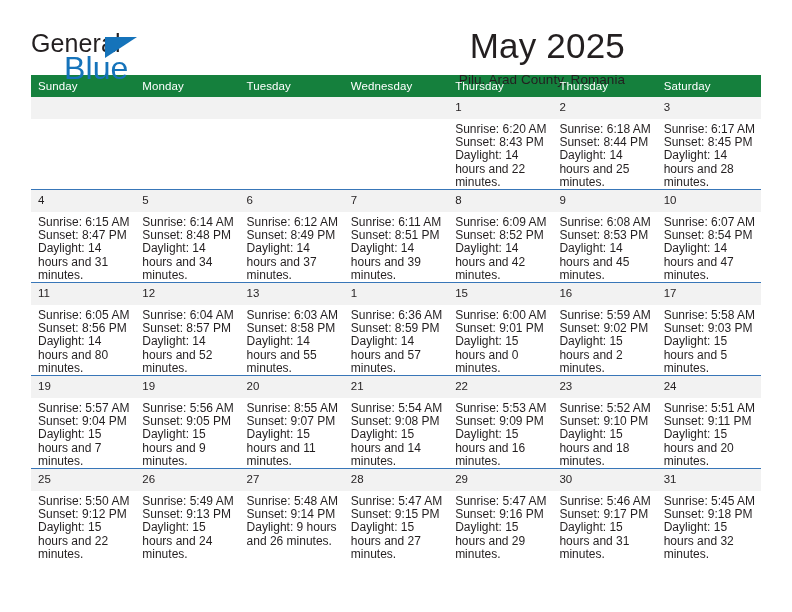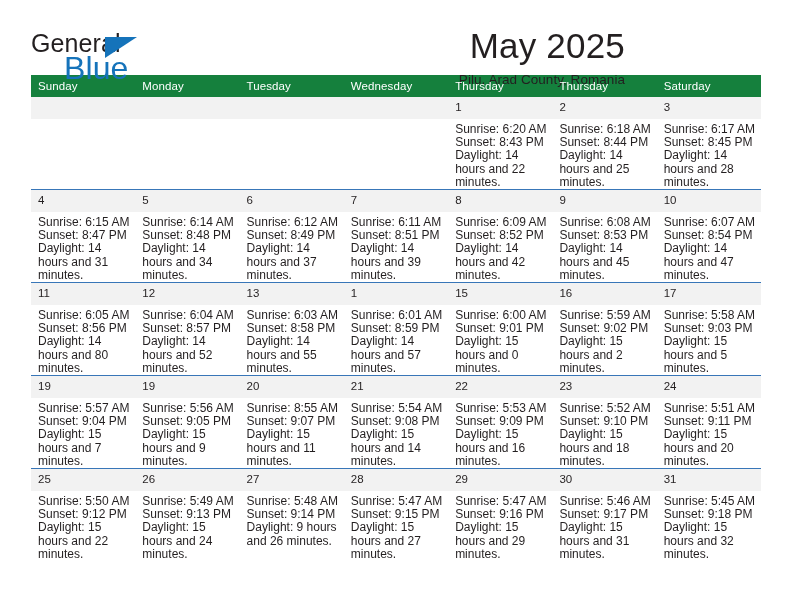--- a/index.html
+++ b/index.html
@@ -295,21 +295,21 @@
             <div class="daynum">13</div>
             <div class="info">
               <div>Sunrise: 6:03 AM</div>
               <div>Sunset: 8:58 PM</div>
               <div class="daylight">Daylight: 14 hours and 55 minutes.</div>
             </div>
           </td>
           <td>
             <div class="daynum">1</div>
             <div class="info">
-              <div>Sunrise: 6:01 AM</div>
+              <div>Sunrise: 6:36 AM</div>
               <div>Sunset: 8:59 PM</div>
               <div class="daylight">Daylight: 14 hours and 57 minutes.</div>
             </div>
           </td>
           <td>
             <div class="daynum">15</div>
             <div class="info">
               <div>Sunrise: 6:00 AM</div>
               <div>Sunset: 9:01 PM</div>
               <div class="daylight">Daylight: 15 hours and 0 minutes.</div>

